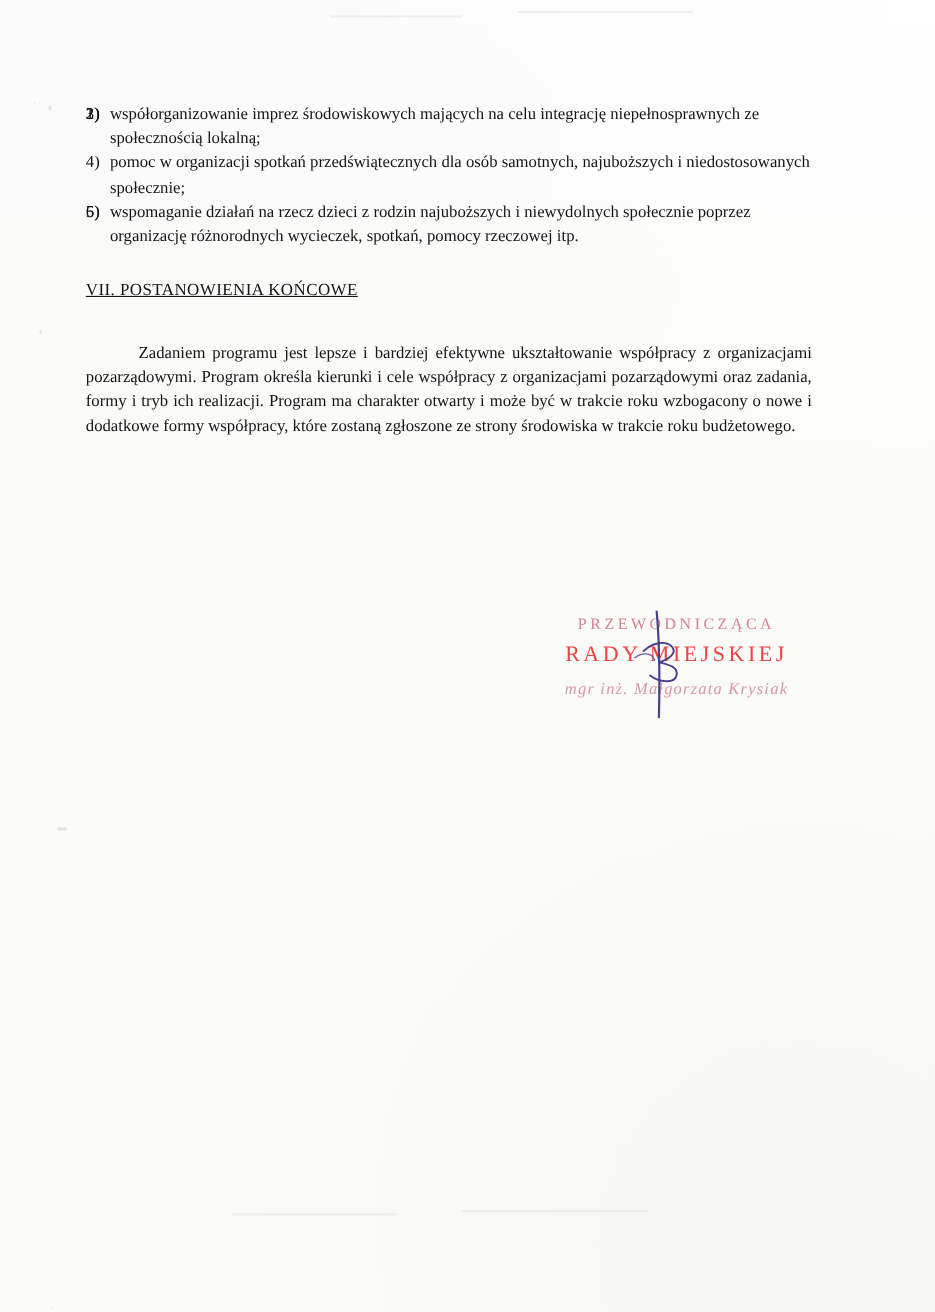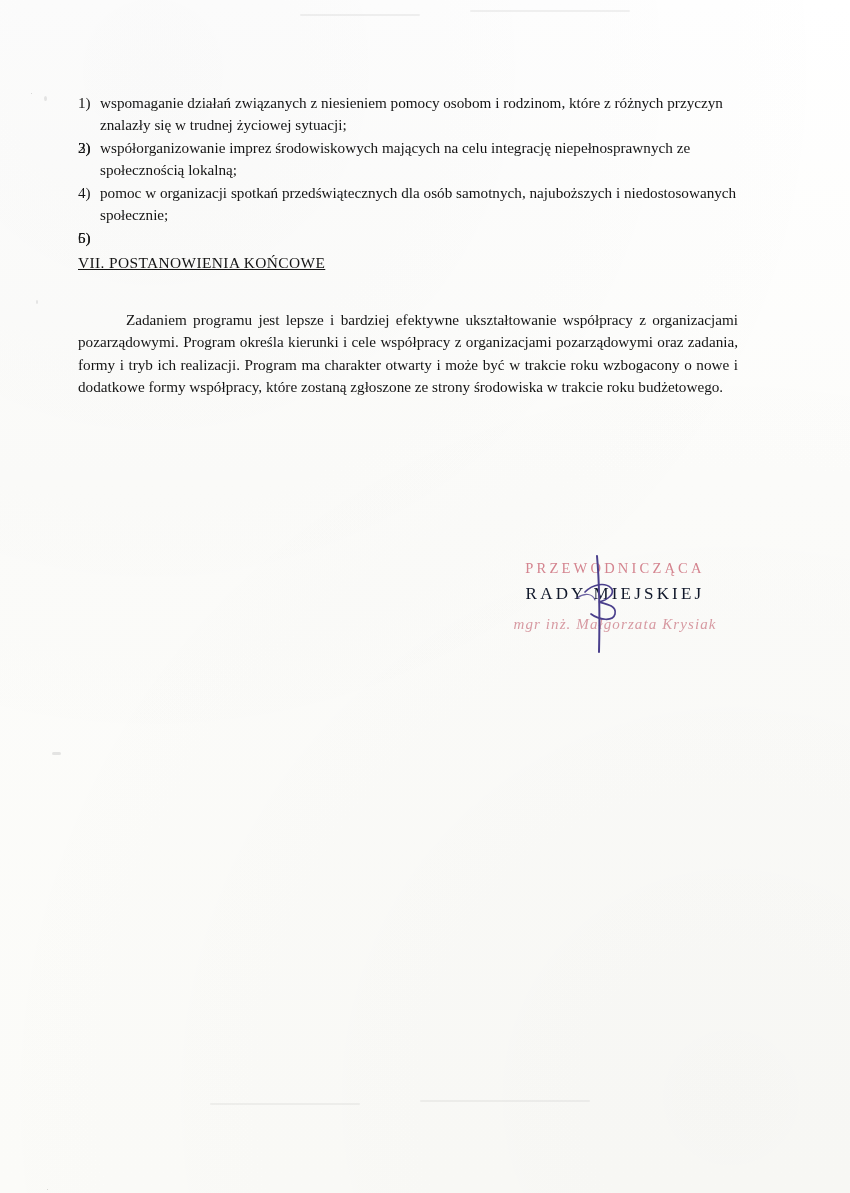--- a/index.html
+++ b/index.html
@@ -79,24 +79,24 @@
     color: #d98a94;
     text-align: center;
     font-family: "Liberation Serif", serif;
   }
   .stamp .line1 {
     font-size: 14.5px;
     letter-spacing: 3.2px;
     color: #d4848f;
   }
   .stamp .line2 {
-    font-size: 17px;
+    font-size: 20px;
     letter-spacing: 3.2px;
     margin-top: 7px;
-    color: #0f172a;
+    color: #ef4444;
   }
   .stamp .line3 {
     font-size: 15px;
     letter-spacing: 1.1px;
     margin-top: 12px;
     color: #d79aa2;
     font-style: italic;
   }
   .signature-ink {
     position: absolute;
@@ -125,38 +125,38 @@
   <div class="scan-speck" style="left:300px; top:14px;  width:120px;height:2px; border-radius:1px; background:rgba(120,120,120,0.10);"></div>
   <div class="scan-speck" style="left:470px; top:10px;  width:160px;height:2px; border-radius:1px; background:rgba(120,120,120,0.10);"></div>
   <div class="scan-speck" style="left:210px; top:1103px;width:150px;height:2px; border-radius:1px; background:rgba(120,120,120,0.09);"></div>
   <div class="scan-speck" style="left:420px; top:1100px;width:170px;height:2px; border-radius:1px; background:rgba(120,120,120,0.09);"></div>
 
   <div class="content">
 
     <ol class="enum">
       <li>
         <span class="marker">1)</span>
-        <span>wspomaganie działań związanych z niesieniem pomocy osobom i rodzinom, które z różnych przyczyn znalazły się w trudnej życiowej sytuacji;</span>
       </li>
       <li>
         <span class="marker">2)</span>
       </li>
       <li>
         <span class="marker">3)</span>
         <span>współorganizowanie imprez środowiskowych mających na celu integrację niepełnosprawnych ze społecznością lokalną;</span>
       </li>
       <li>
         <span class="marker">4)</span>
         <span>pomoc w organizacji spotkań przedświątecznych dla osób samotnych, najuboższych i niedostosowanych społecznie;</span>
       </li>
       <li>
         <span class="marker">5)</span>
       </li>
       <li>
         <span class="marker">6)</span>
+        <span>wspomaganie działań na rzecz dzieci z rodzin najuboższych i niewydolnych społecznie poprzez organizację różnorodnych wycieczek, spotkań, pomocy rzeczowej itp.</span>
       </li>
     </ol>
 
     <div class="section-heading">VII. POSTANOWIENIA KOŃCOWE</div>
 
     <div class="body-par">Zadaniem programu jest lepsze i bardziej efektywne ukształtowanie współpracy z organizacjami pozarządowymi. Program określa kierunki i cele współpracy z organizacjami pozarządowymi oraz zadania, formy i tryb ich realizacji. Program ma charakter otwarty i może być w trakcie roku wzbogacony o nowe i dodatkowe formy współpracy, które zostaną zgłoszone ze strony środowiska w trakcie roku budżetowego.</div>
   </div>
 
   <div class="stamp">
     <div class="line1">PRZEWODNICZĄCA</div>

